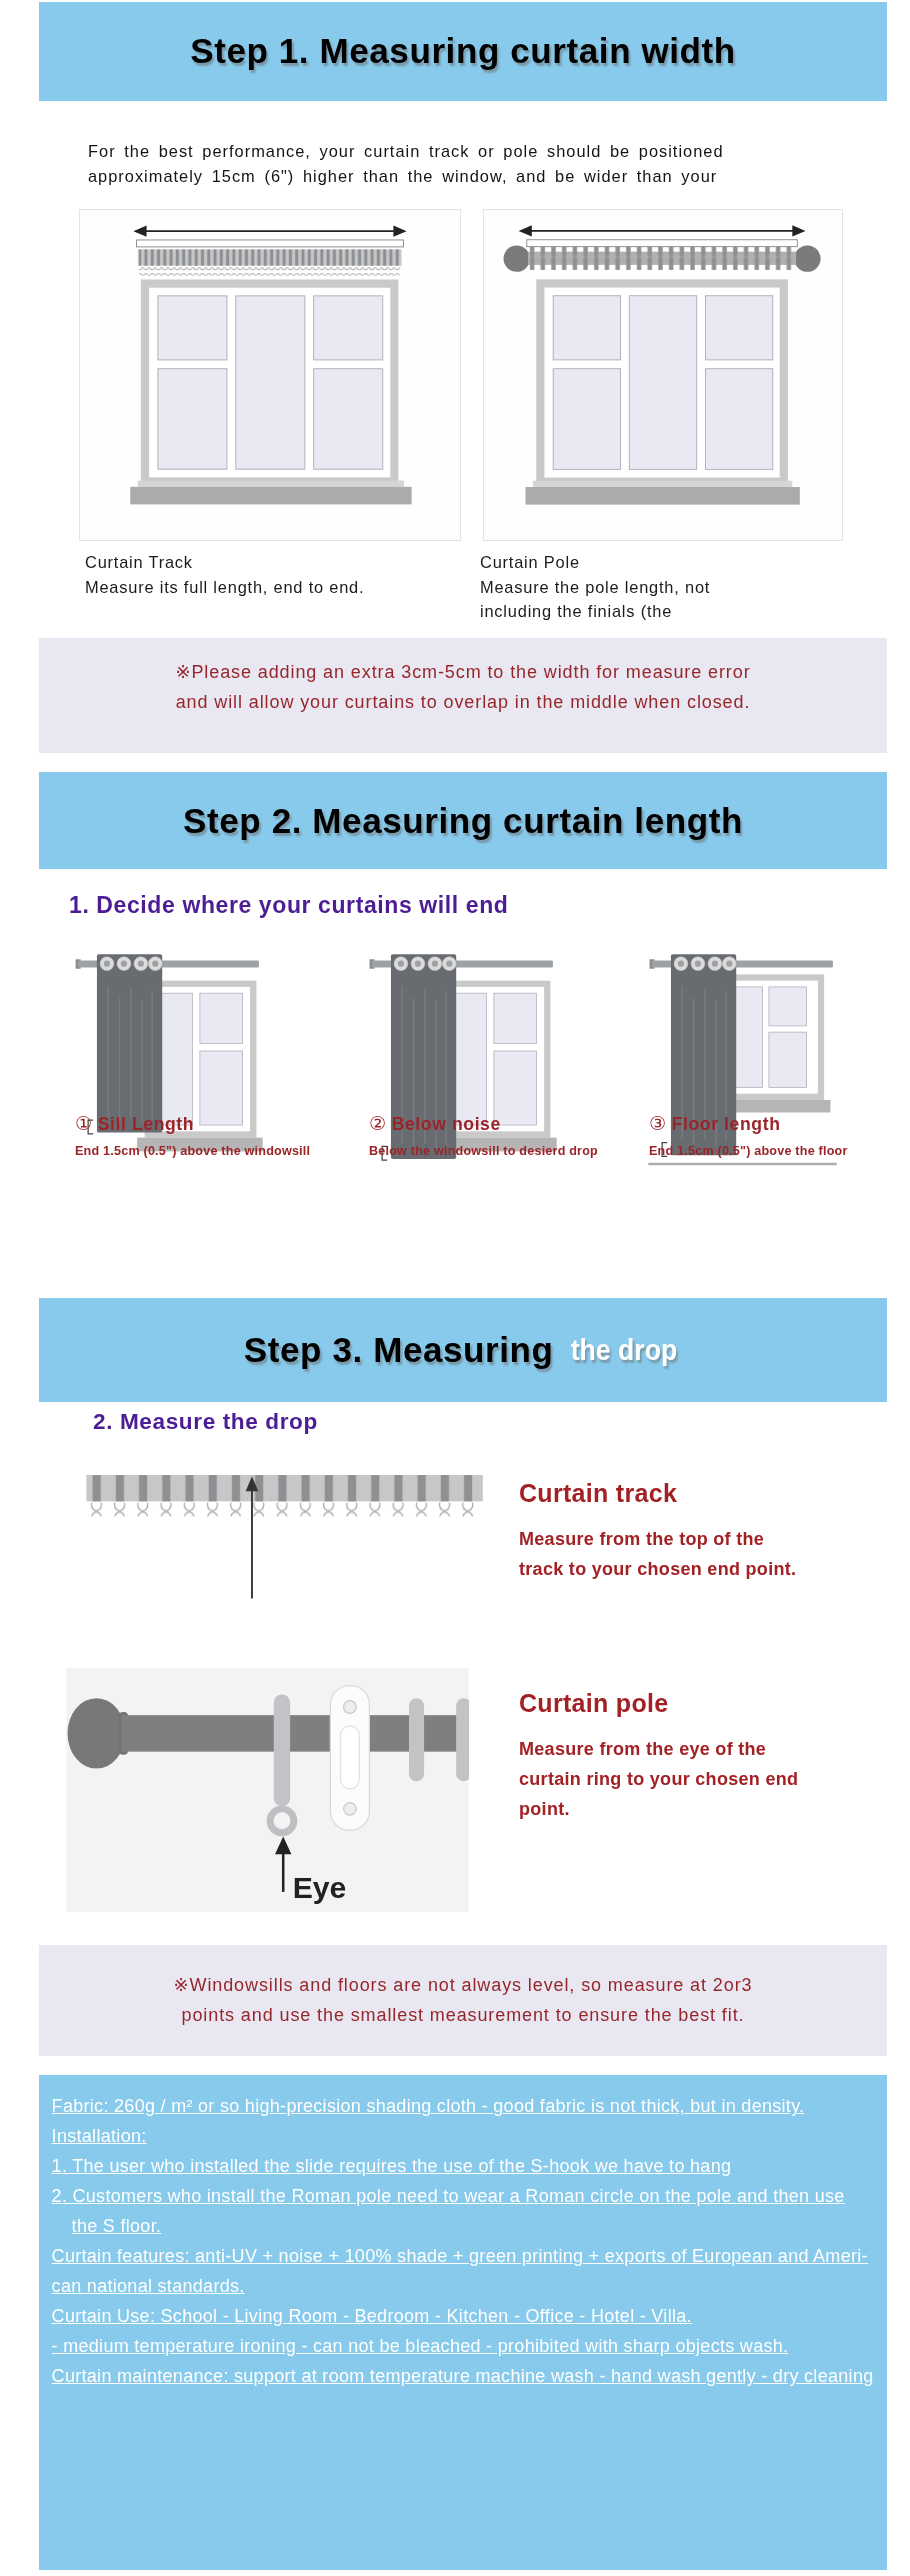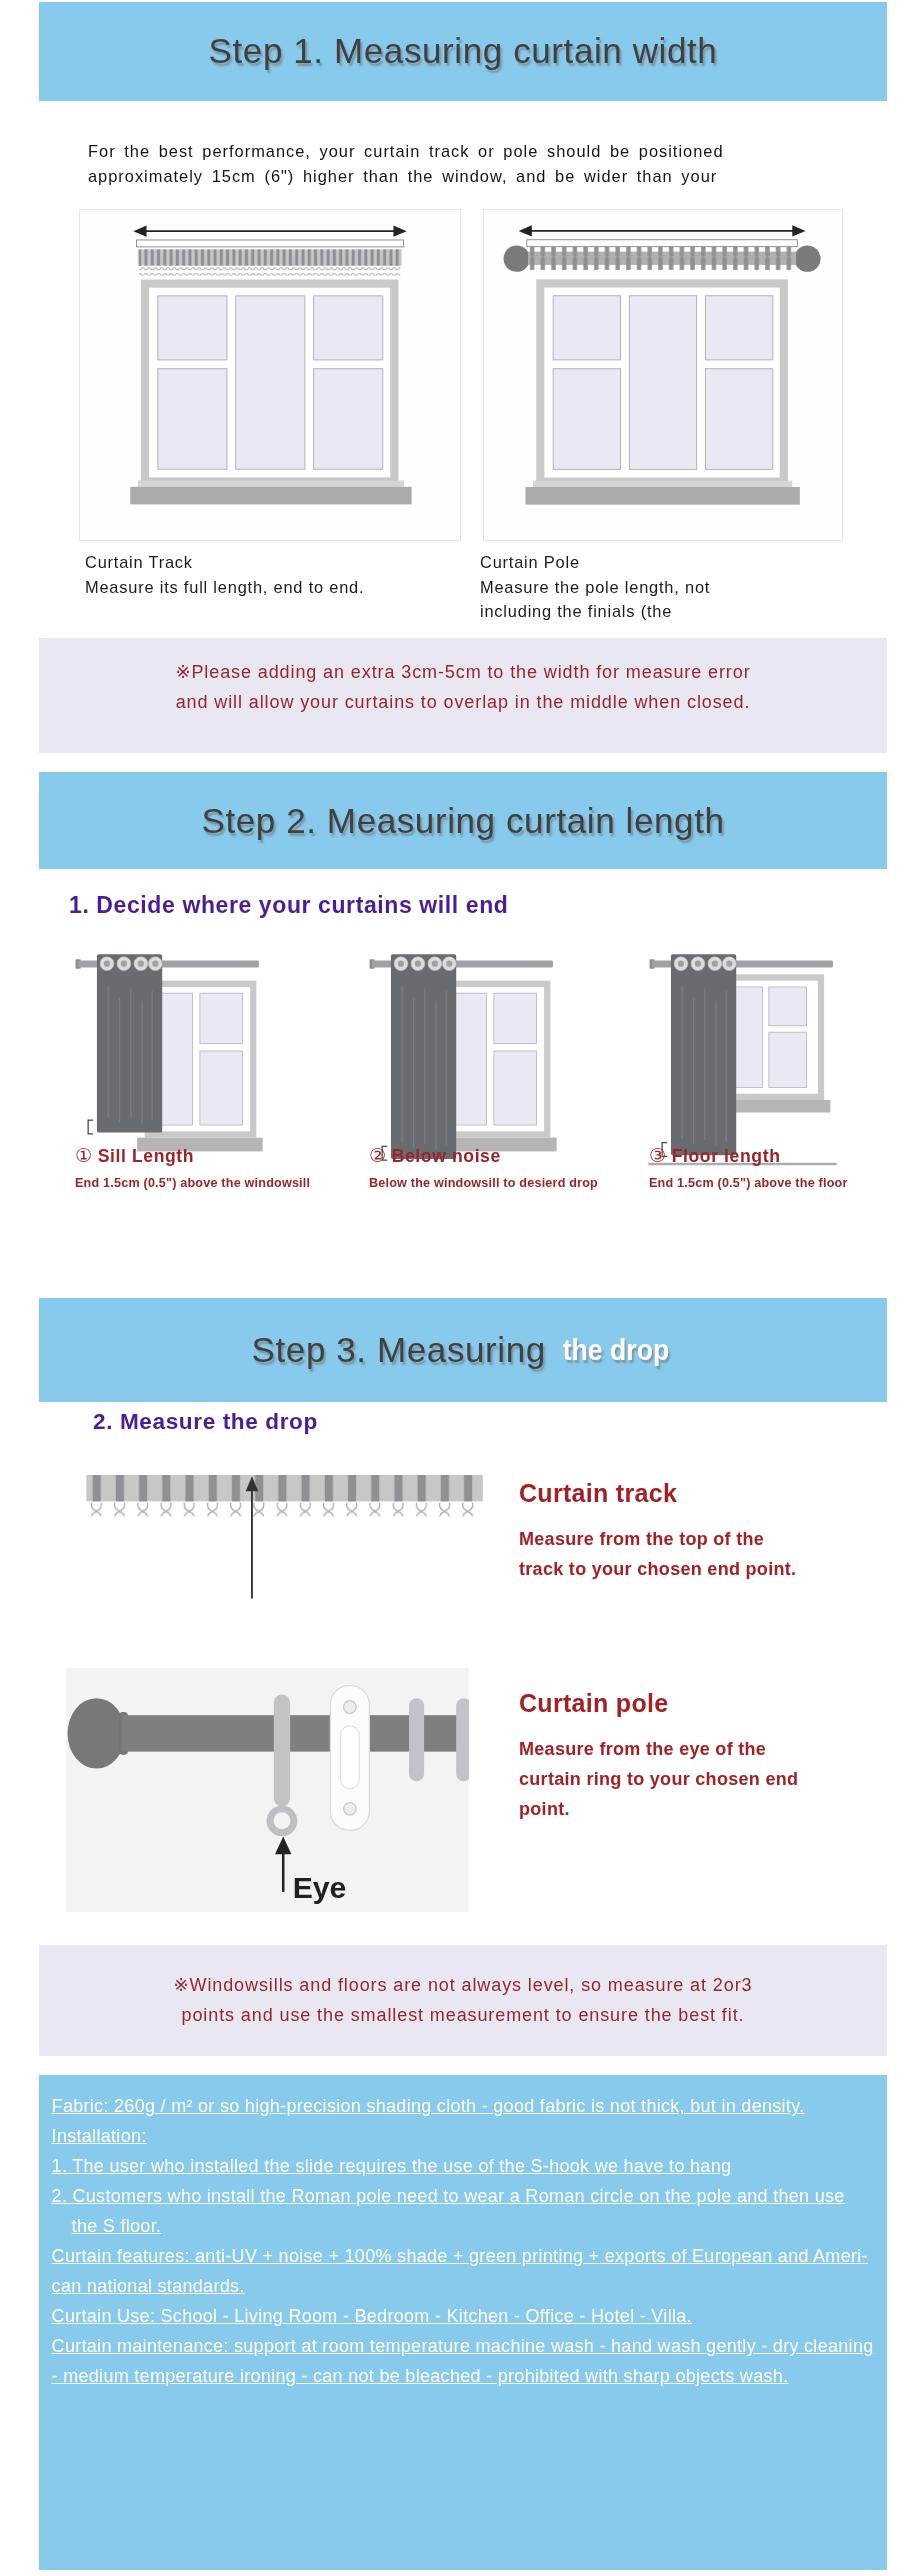--- a/index.html
+++ b/index.html
@@ -1,20 +1,20 @@
 <!DOCTYPE html>
 <html style="font-size:10px"><head>
 <meta charset="utf-8">
 <style>
   html,body{margin:0;padding:0;background:#fff;}
   .page{position:relative;width:910px;height:2576px;background:#fff;overflow:hidden;
         font-family:"Liberation Sans","DejaVu Sans",sans-serif;}
   .band{position:absolute;left:39px;width:848px;}
   .banner{background:#87CAEC;display:flex;align-items:baseline;justify-content:center;}
-  .banner .bt{color:#404040;font-weight:normal;font-size:35px;letter-spacing:0.6px;
+  .banner .bt{color:#000000;font-weight:bold;font-size:35px;letter-spacing:0.6px;
               text-shadow:1.9px 2.5px 1.9px rgba(110,110,110,0.55);}
   .banner .bt-sub{color:#fff;font-weight:bold;font-size:29px;margin-left:12.6px;
               text-shadow:1.9px 2.5px 1.9px rgba(110,110,110,0.55);transform:scaleX(0.92);}
   .b1{top:1.9px;height:99px;align-items:center;}
   .b2{top:772px;height:97px;align-items:center;}
   .b3{top:1298px;height:104px;align-items:center;}
   .intro{position:absolute;left:88px;top:139px;font-size:16.4px;color:#141414;
          line-height:24.5px;letter-spacing:1px;word-spacing:3.1px;}
   .figbox{position:absolute;top:209px;height:330px;background:#fffefe;border:0.6px solid #E4E4E4;}
   .figbox.fb-left{left:79px;width:380px;}
@@ -25,21 +25,21 @@
   .cap-pole{left:480px;}
   .note{background:#E9E7F1;text-align:center;color:#97262B;font-size:18px;
         line-height:30px;letter-spacing:0.9px;}
   .note1{top:638px;height:96px;padding-top:19px;box-sizing:content-box;}
   .note2{top:1945px;height:86px;padding-top:25px;}
   .h-black{position:absolute;font-weight:bold;color:#4c1d95;letter-spacing:0.6px;}
   .h-decide{left:69px;top:892px;font-size:23px;}
   .h-measure{left:93px;top:1409px;font-size:22.6px;}
   .opt-fig{position:absolute;top:948px;width:189px;height:221px;}
   .of1{left:74px;} .of2{left:368px;} .of3{left:648px;}
-  .opt-cap{position:absolute;top:1144px;color:#9B2428;}
+  .opt-cap{position:absolute;top:1112px;color:#9B2428;}
   .oc1{left:75px;} .oc2{left:369px;} .oc3{left:649px;}
   .opt-cap .t{font-size:17.6px;font-weight:bold;letter-spacing:0.6px;}
   .opt-cap .t .num{font-weight:normal;font-size:19px;margin-right:5px;}
   .opt-cap .d{font-size:12.6px;font-weight:bold;margin-top:8.8px;letter-spacing:0.2px;}
   .track-strip{position:absolute;left:38px;top:1470px;}
   .pole-figure{position:absolute;left:66px;top:1668px;}
   .info{position:absolute;left:519px;color:#A32125;}
   .info h3{margin:0;font-size:25px;font-weight:bold;letter-spacing:0.3px;}
   .info .lines{margin-top:16px;font-size:18px;font-weight:bold;line-height:30px;letter-spacing:0.3px;}
   .info-track{top:1479px;}
@@ -345,18 +345,18 @@
 
   <div class="band footer">
     <div class="fl">Fabric: 260g / m² or so high-precision shading cloth - good fabric is not thick, but in density.</div>
     <div class="fl">Installation:</div>
     <div class="fl">1. The user who installed the slide requires the use of the S-hook we have to hang</div>
     <div class="fl">2. Customers who install the Roman pole need to wear a Roman circle on the pole and then use</div>
     <div class="fl indent">the S floor.</div>
     <div class="fl">Curtain features: anti-UV + noise + 100% shade + green printing + exports of European and Ameri-</div>
     <div class="fl">can national standards.</div>
     <div class="fl">Curtain Use: School - Living Room - Bedroom - Kitchen - Office - Hotel - Villa.</div>
+    <div class="fl">- medium temperature ironing - can not be bleached - prohibited with sharp objects wash.</div>
     <div class="fl">Curtain maintenance: support at room temperature machine wash - hand wash gently - dry cleaning</div>
-    <div class="fl">- medium temperature ironing - can not be bleached - prohibited with sharp objects wash.</div>
   </div>
 
 </div>
 
 
 </body></html>

